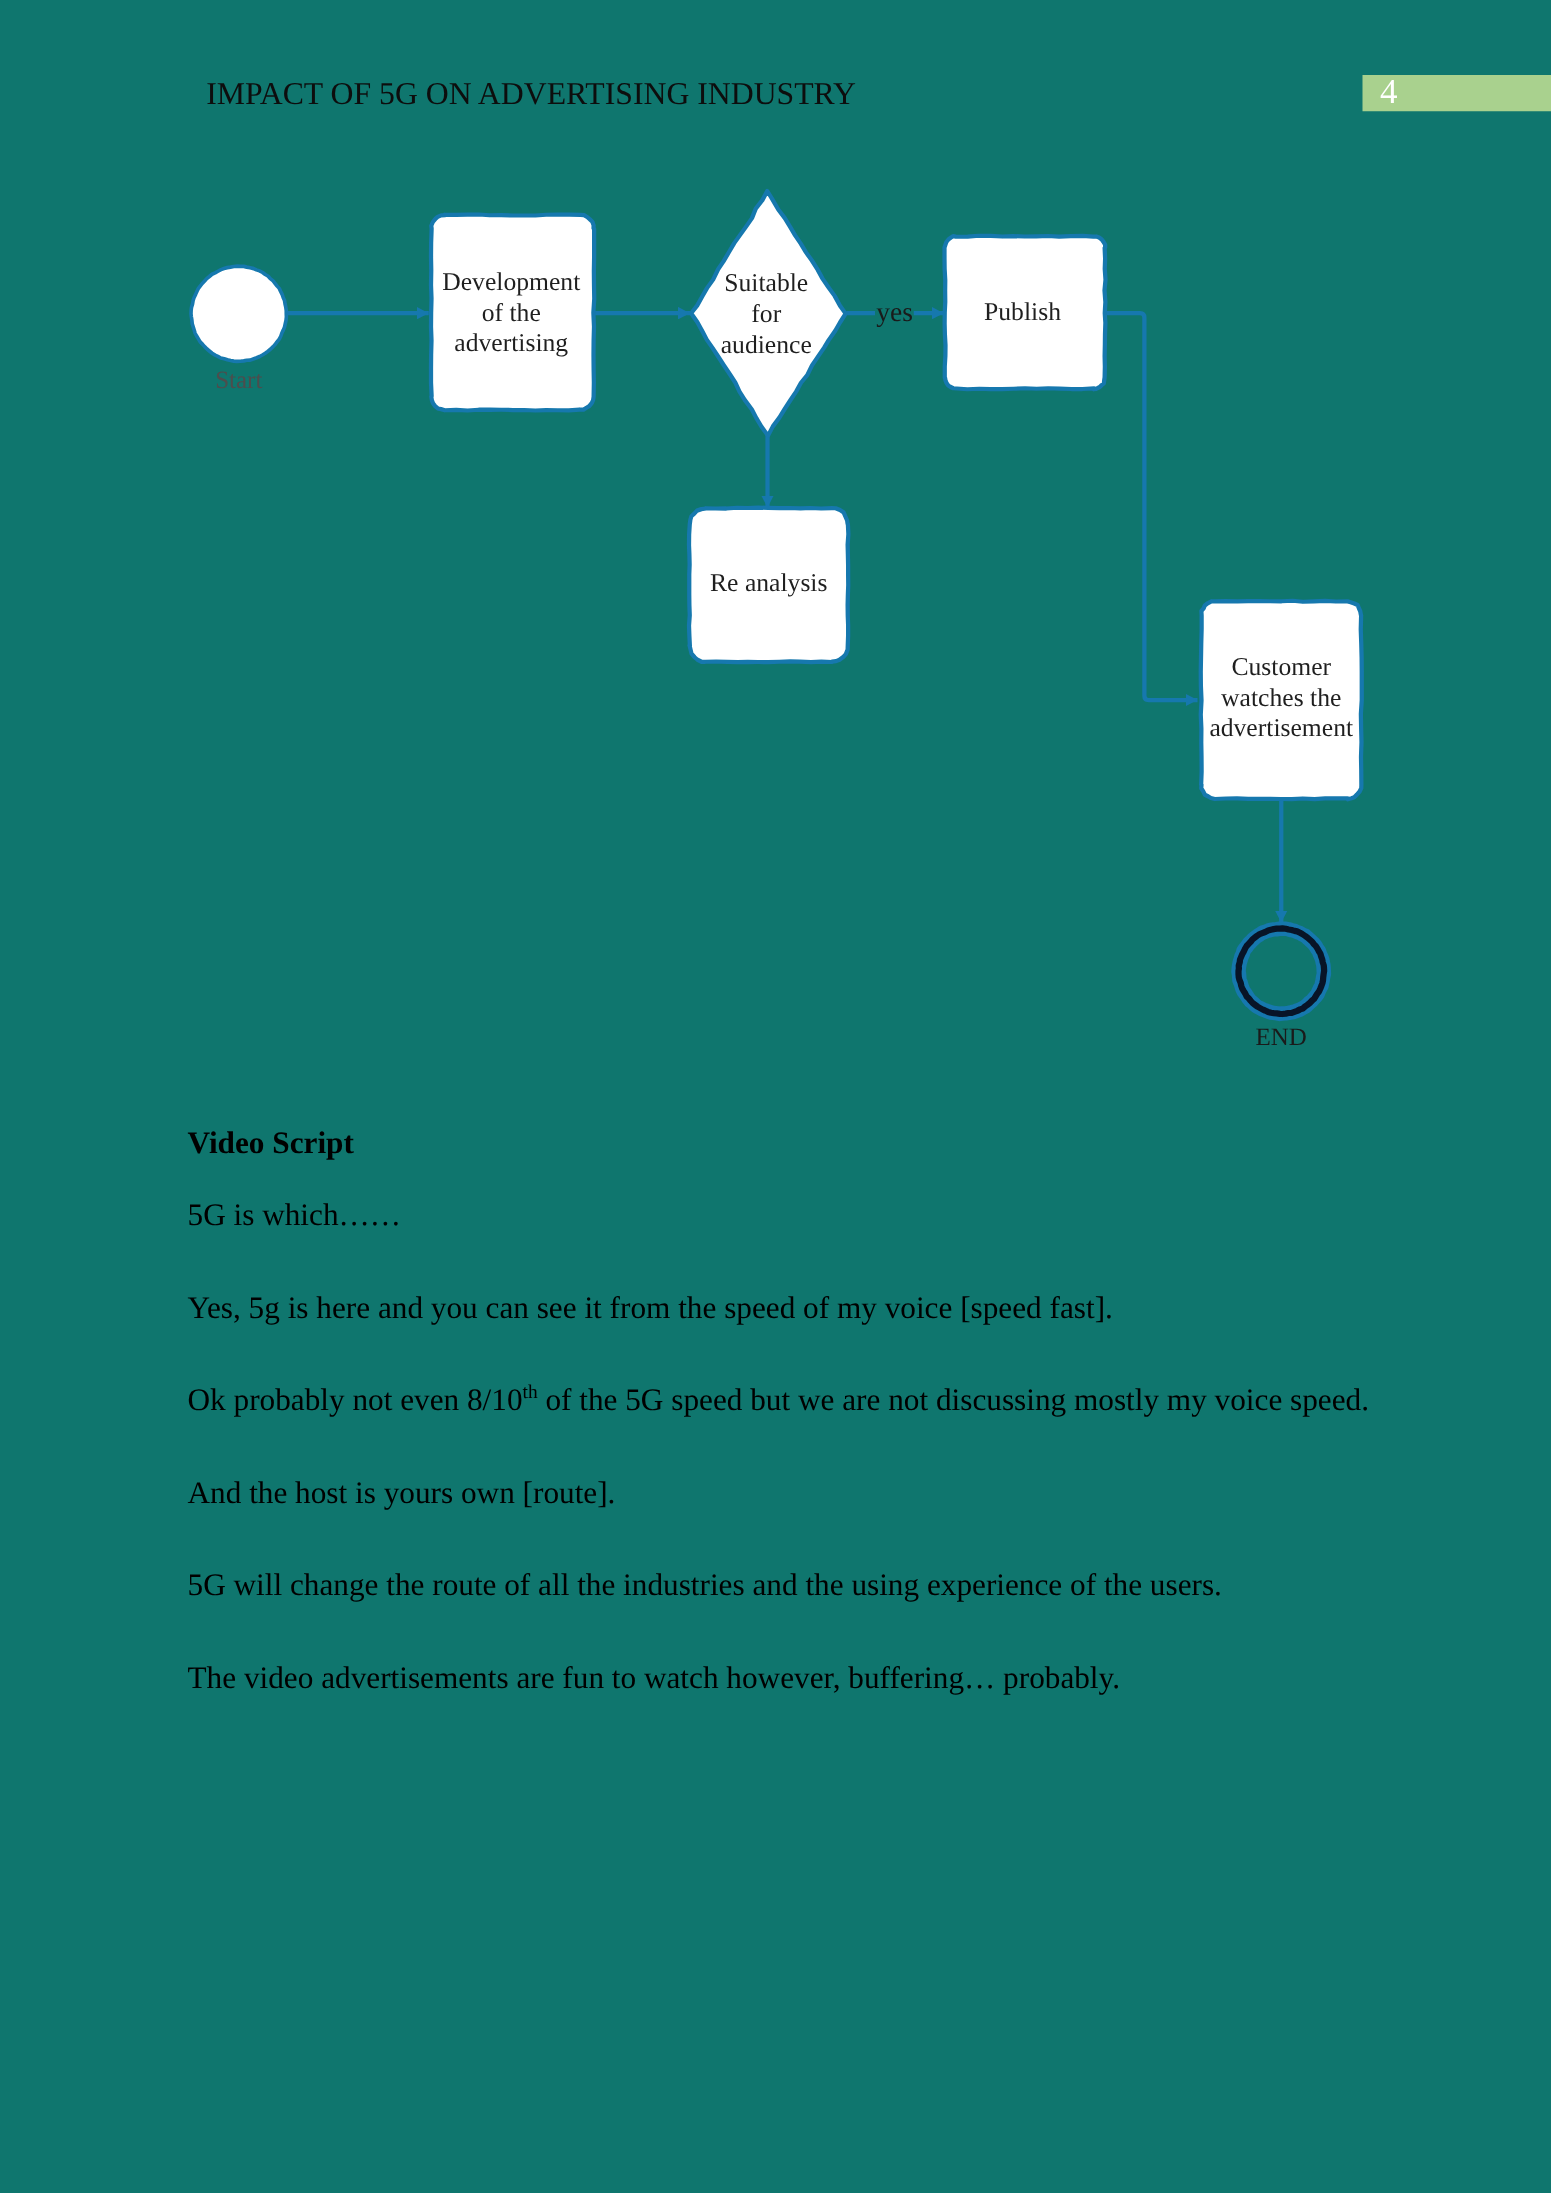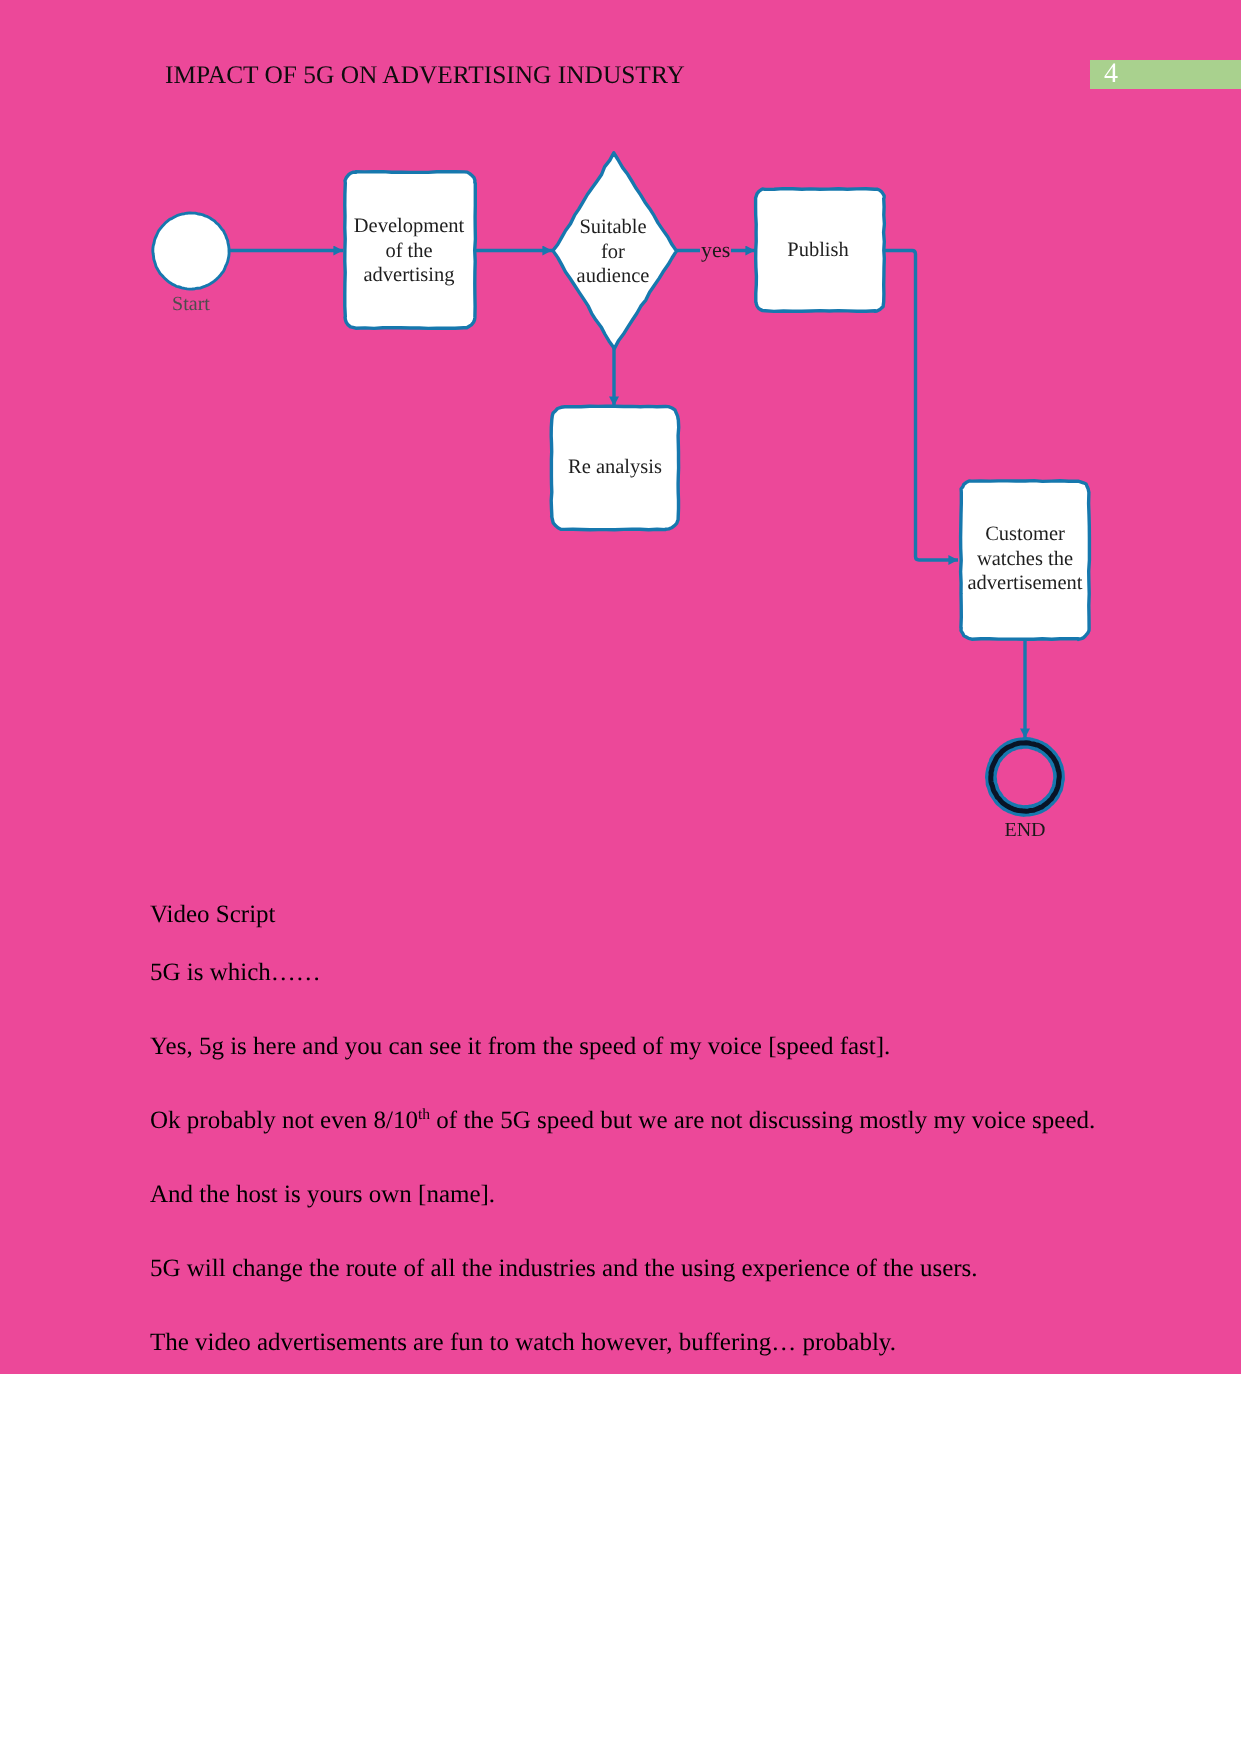--- a/index.html
+++ b/index.html
@@ -1,30 +1,30 @@
 <!DOCTYPE html>
 <html><head>
 <meta charset="utf-8">
 <title>Document</title>
 <style>
   html,body{margin:0;padding:0;}
   body{width:1241px;height:1754px;background:#ffffff;font-family:"Liberation Serif",serif;
        position:relative;overflow:hidden;-webkit-font-smoothing:antialiased;text-rendering:geometricPrecision;}
-  .page{position:absolute;left:0;top:0;width:1241px;height:1374px;background:#ec4899;}
+  .page{position:absolute;left:0;top:0;width:1241px;height:1754px;background:#0f766e;}
   #doc-title{position:absolute;left:165px;top:61px;font-size:25.4px;color:#0d0d0d;white-space:nowrap;letter-spacing:0.0px;}
   #page-number-bar{position:absolute;left:1090px;top:60px;width:151px;height:29px;background:#a9d18e;}
   #page-number{position:absolute;left:1104px;top:58px;font-size:28px;color:#ffffff;line-height:31px;}
   #flowchart{position:absolute;left:0;top:0;width:1241px;height:880px;}
   .fc-label{font-family:"Liberation Serif",serif;font-size:20.5px;fill:#1f1f1f;text-anchor:middle;}
   .fc-sub{font-family:"Liberation Serif",serif;font-size:20px;fill:#4d4d4d;text-anchor:middle;}
   .fc-end{font-family:"Liberation Serif",serif;font-size:20px;fill:#1a1a1a;text-anchor:middle;}
   .fc-yes{font-family:"Liberation Serif",serif;font-size:22px;fill:#1a1a1a;text-anchor:start;}
   #body-text{position:absolute;left:150px;top:886px;width:947px;}
   .para{font-size:25px;color:#000000;line-height:58px;margin:0 0 16px 0;text-align:left;}
-  .para.heading{font-weight:normal;margin-bottom:0px;}
+  .para.heading{font-weight:bold;margin-bottom:0px;}
   .para sup{font-size:0.62em;vertical-align:super;line-height:0;}
 </style>
 </head>
 <body>
 
 <div class="page">
   <div id="doc-title">IMPACT OF 5G ON ADVERTISING INDUSTRY</div>
   <div id="page-number-bar"></div>
   <div id="page-number">4</div>
 
@@ -68,17 +68,17 @@
       <text class="fc-yes" x="701" y="257">yes</text>
       <text class="fc-end" x="1025" y="836">END</text>
     </g>
   </svg>
 
   <div id="body-text">
     <p class="para heading">Video Script</p>
     <p class="para">5G is which……</p>
     <p class="para">Yes, 5g is here and you can see it from the speed of my voice [speed fast].</p>
     <p class="para"><span>Ok probably not even 8/10</span><sup>th</sup><span> of the 5G speed but we are not discussing mostly my voice speed.</span></p>
-    <p class="para">And the host is yours own [name].</p>
+    <p class="para">And the host is yours own [route].</p>
     <p class="para">5G will change the route of all the industries and the using experience of the users.</p>
     <p class="para">The video advertisements are fun to watch however, buffering… probably.</p>
   </div>
 </div>
 
 </body></html>

